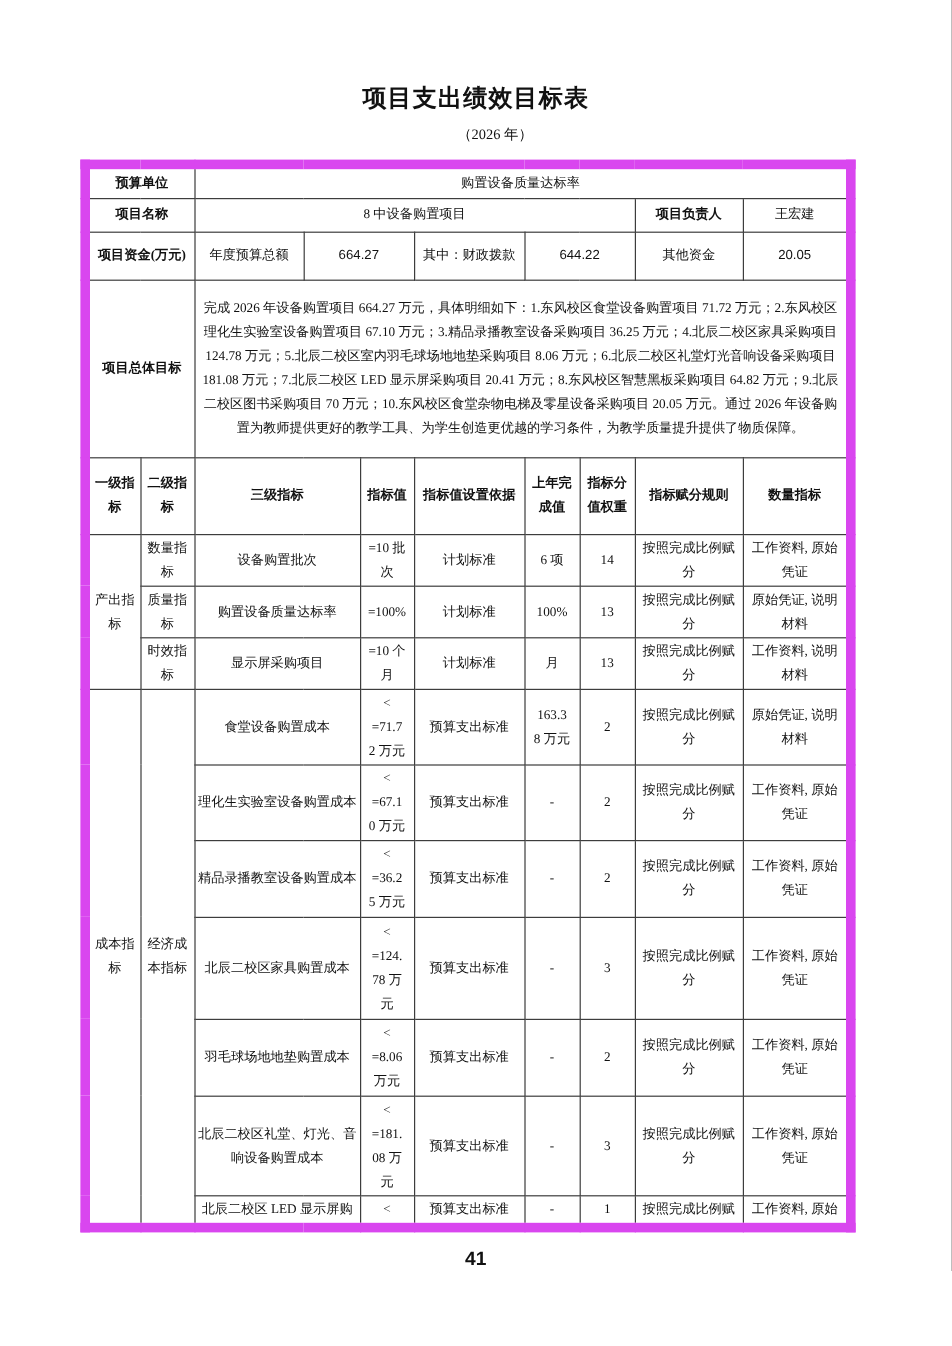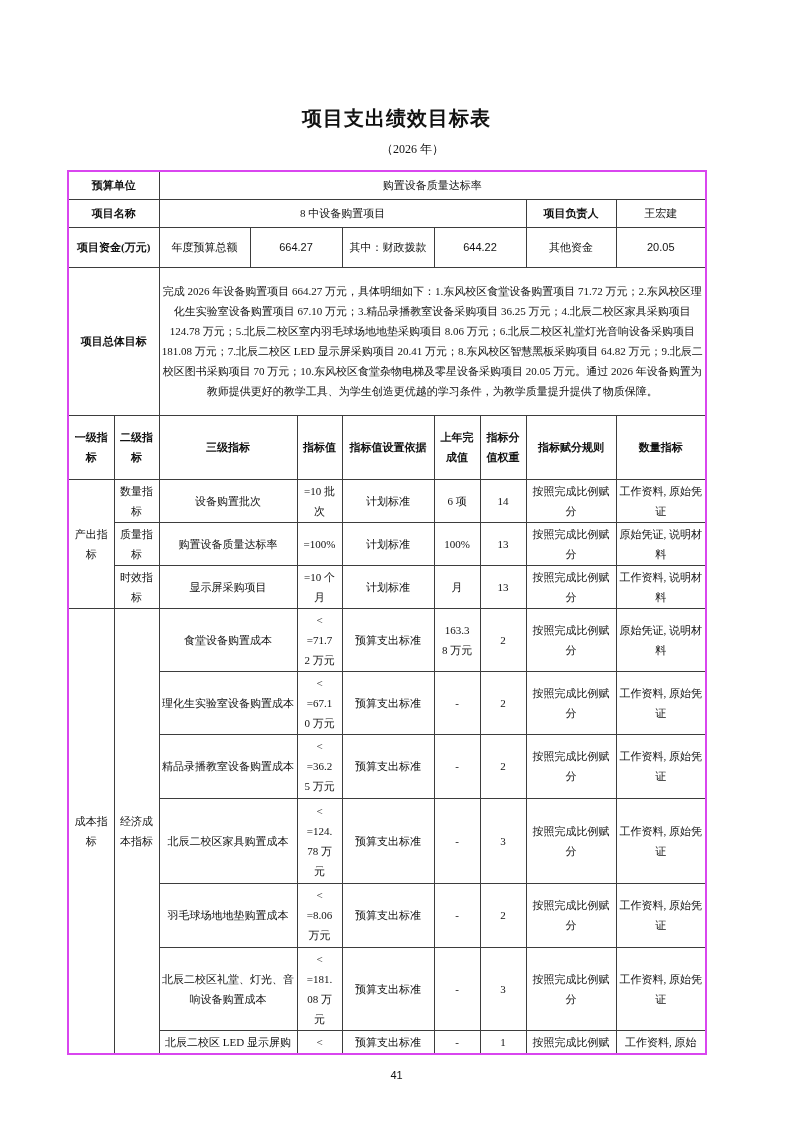--- a/index.html
+++ b/index.html
@@ -2,43 +2,44 @@
 <html><head>
 <meta charset="utf-8">
 <style>
   html,body{margin:0;padding:0;background:#888;}
   .page{
     width:793px;height:1122px;background:#ffffff;margin:0 auto;
     font-family:"Liberation Serif","DejaVu Serif",serif;color:#111;
     position:relative;box-sizing:border-box;overflow:hidden;
   }
   .title{
-    padding-top:105px;text-align:center;font-size:20px;font-weight:bold;
+    padding-top:68px;text-align:center;font-size:20px;font-weight:bold;
     letter-spacing:1px;
   }
   .subtitle{margin-top:9px;text-align:center;font-size:12px;margin-left:32px;}
   table.doc{
     border-collapse:collapse;table-layout:fixed;width:638px;
-    margin:12px 0 0 67px;border:2px solid #d946ef;
+    margin:12px 0 0 67px;border:8px solid #d946ef;
   }
   table.doc td{
     border:1px solid #3d3d3d;text-align:center;vertical-align:middle;
     font-size:11px;line-height:20px;padding:1px 2px;box-sizing:border-box;
     overflow:hidden;
   }
   td.bold{font-weight:bold;}
   td.goal{
     text-align:justify;padding:6px 8px;font-size:11.5px;line-height:21px;
   }
   td.prewrap{white-space:pre-line;}
   .num{font-family:"Liberation Sans","DejaVu Sans",sans-serif;font-size:11.5px;}
   .clipline{max-height:20px;overflow:hidden;line-height:20px;}
   .pagenum{
-    text-align:center;font-size:11px;margin-top:14px;
+    text-align:center;font-size:16px;margin-top:14px;
     font-family:"Liberation Sans","DejaVu Sans",sans-serif;
+    font-weight:bold;
   }
 </style>
 </head>
 <body>
 
 <div class="page">
 
   <div class="title">项目支出绩效目标表</div>
   <div class="subtitle">（2026 年）</div>
 

